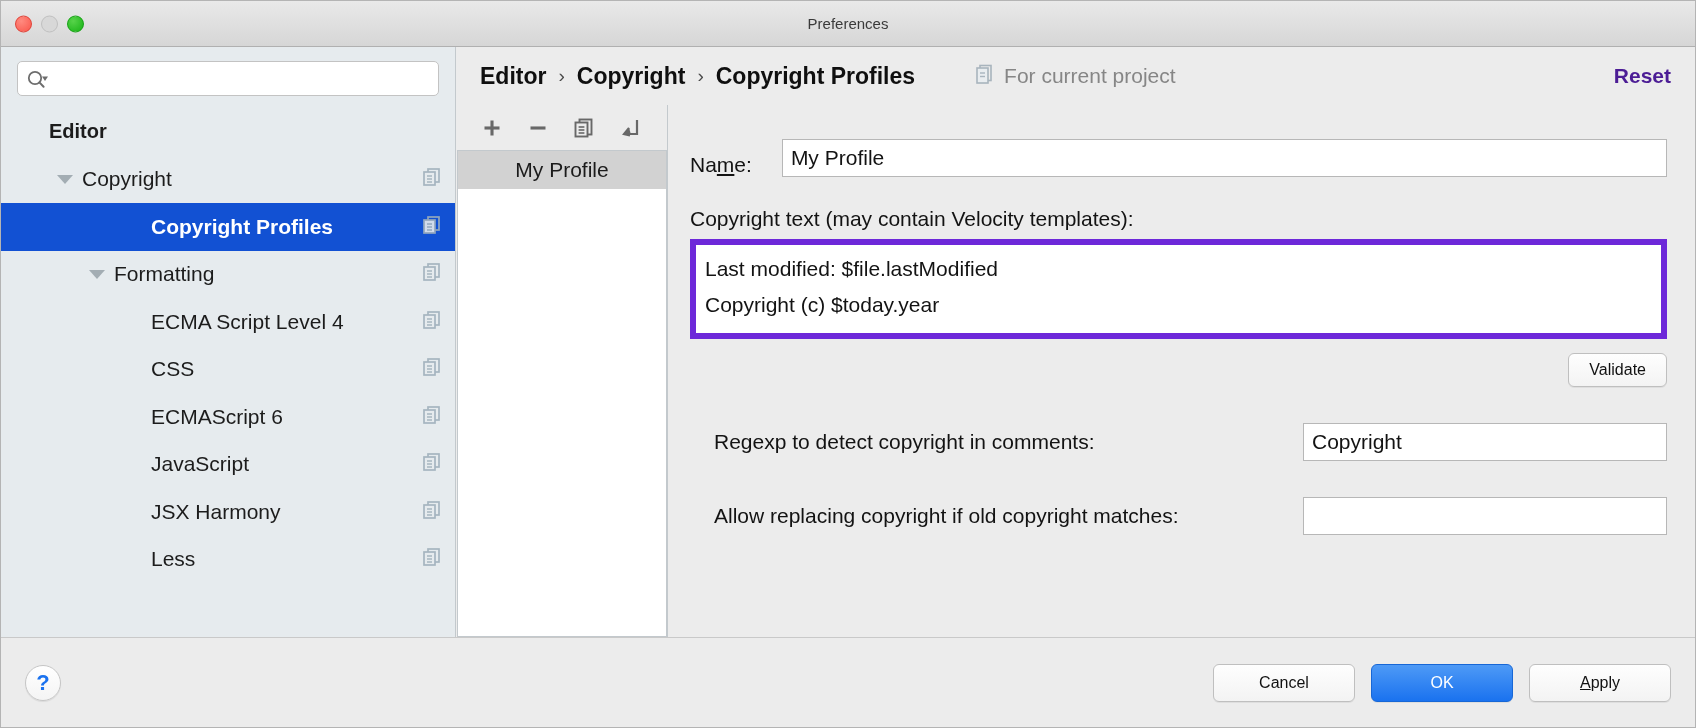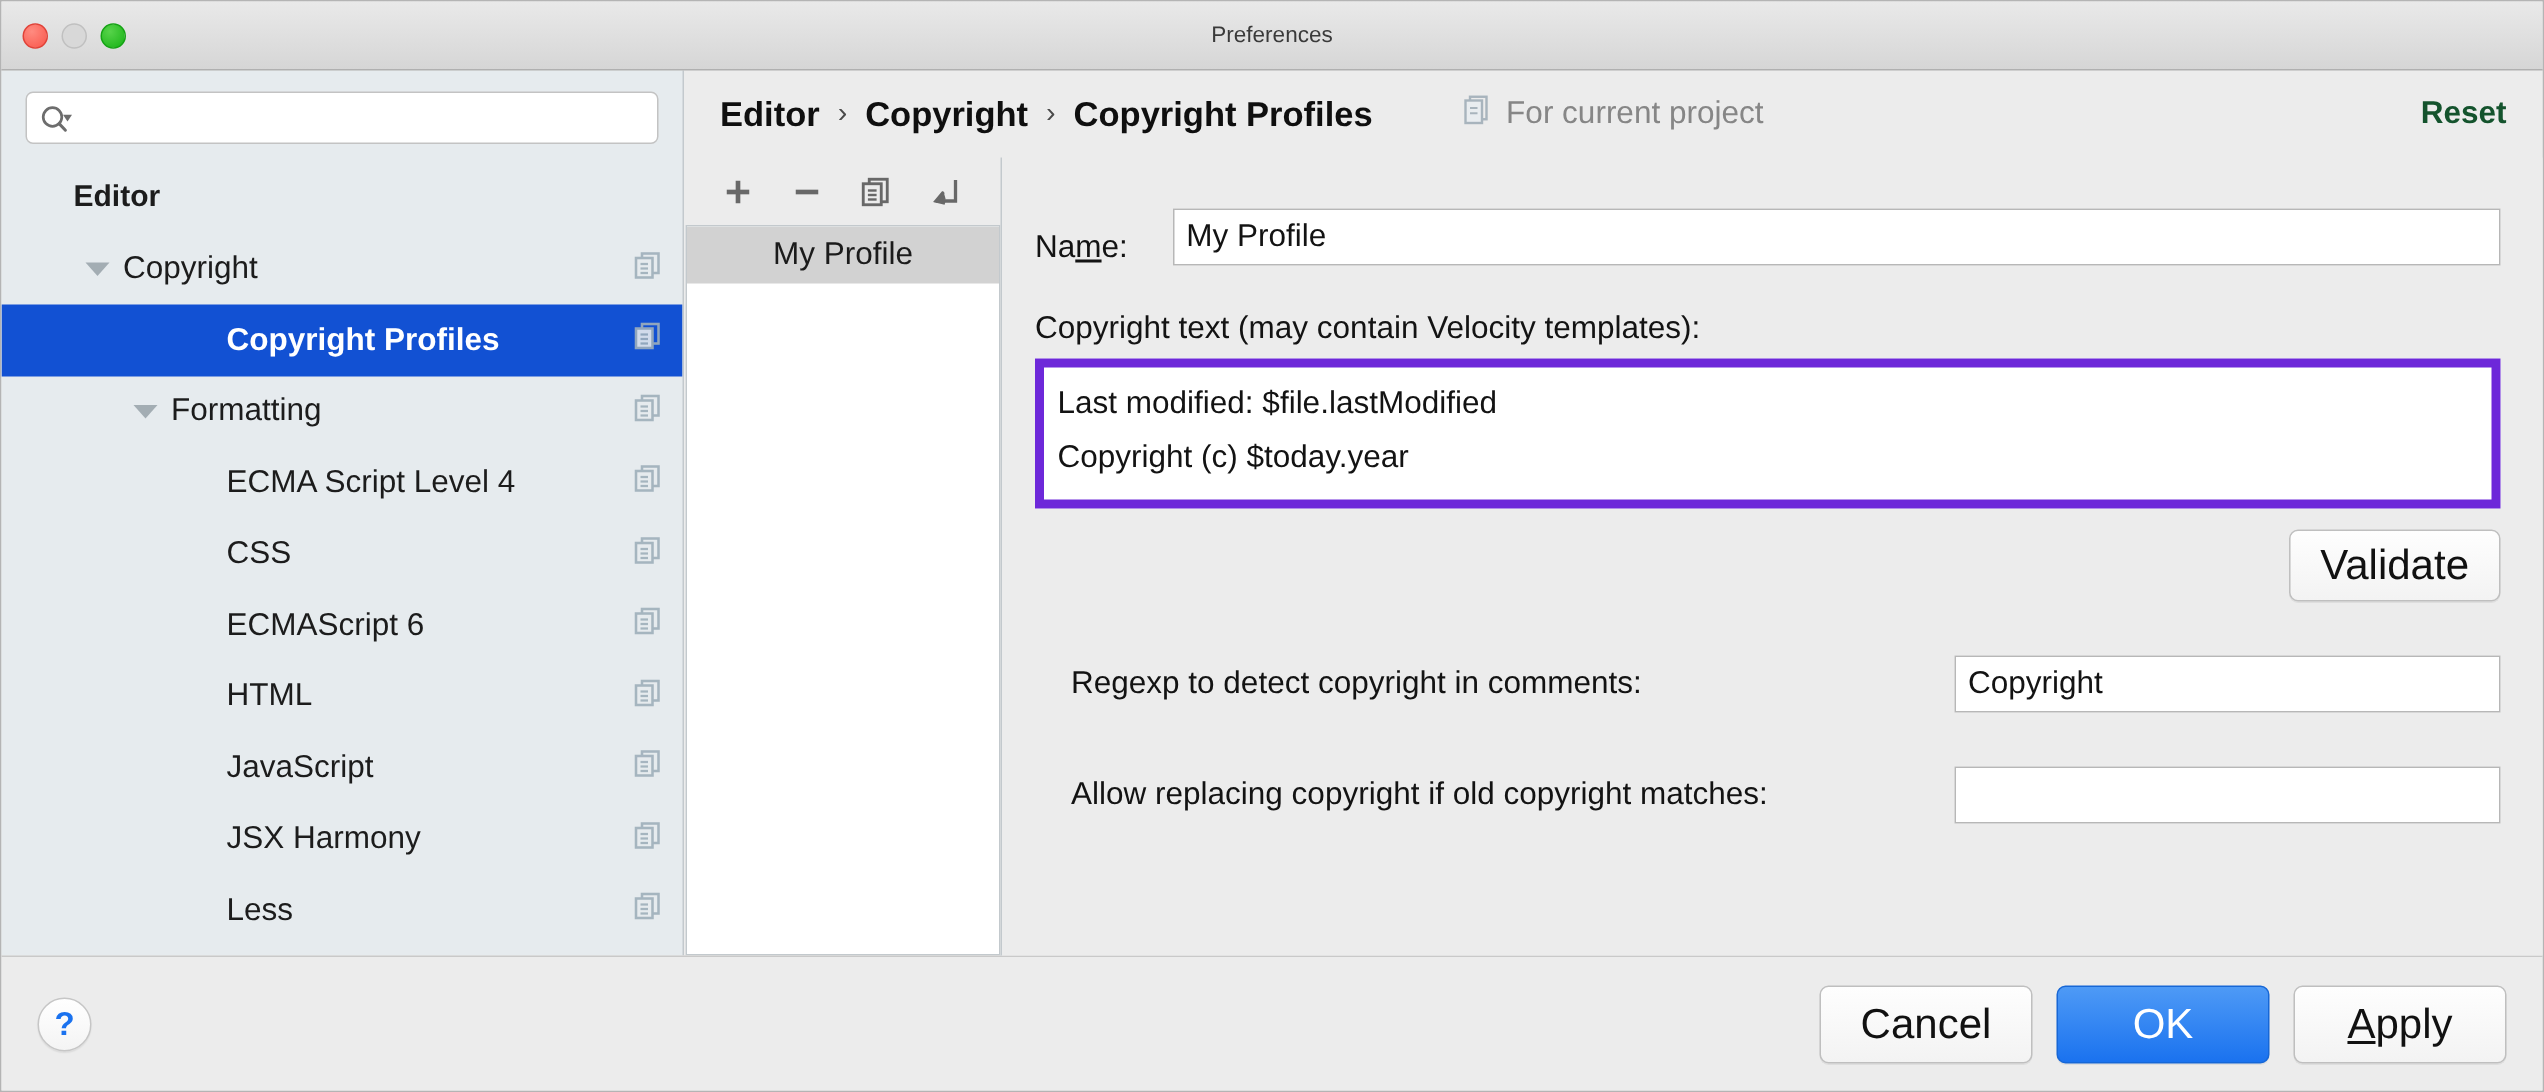--- a/index.html
+++ b/index.html
@@ -99,21 +99,21 @@
     padding: 0 24px 0 24px;
   }
   .crumbs { display: flex; align-items: center; gap: 12px; }
   .crumb { font-size: 23px; font-weight: bold; color: #0f0f0f; white-space: nowrap; }
   .crumb-sep { font-size: 19px; color: #4a4a4a; }
   .scope {
     display: flex; align-items: center; gap: 9px;
     margin-left: 60px; color: #868686; font-size: 21px; white-space: nowrap;
   }
   .reset-link {
-    margin-left: auto; color: #14532d; font-size: 21px;
+    margin-left: auto; color: #4c1d95; font-size: 21px;
     font-weight: bold; cursor: pointer; white-space: nowrap;
   }
 
   .panes { flex: 1 1 auto; display: flex; min-height: 0; padding: 0 0 0 0; }
 
   
   .profile-col {
     width: 210px; flex: 0 0 210px;
     display: flex; flex-direction: column;
     margin-left: 1px;
@@ -166,21 +166,21 @@
     height: 100px;
     background: #fff; border: 6px solid #6d28d9;
     padding: 6px 9px;
     font-family: "Liberation Sans", sans-serif;
     font-size: 21px; color: #131313; line-height: 1.72;
     resize: none; outline: none; overflow: hidden;
   }
   .validate-row { display: flex; justify-content: flex-end; margin-top: 14px; }
   .btn {
     font-family: "Liberation Sans", sans-serif;
-    font-size: 28px; color: #111;
+    font-size: 16px; color: #111;
     background: linear-gradient(to bottom, #fefefe, #f3f3f3);
     border: 1px solid #bfbfbf; border-radius: 6px;
     padding: 7px 20px; cursor: pointer;
     box-shadow: 0 1px 0 rgba(0,0,0,.06);
   }
   .btn u { text-decoration: underline; }
   .btn.primary {
     background: linear-gradient(to bottom, #4e9af6, #1a72ef);
     border: 1px solid #1767d6; color: #fff;
   }
@@ -291,30 +291,20 @@
             <span class="copy-badge"><svg width="22" height="22" viewBox="0 0 22 22">
   <rect x="7" y="3" width="11" height="13" fill="none" stroke="#9fb0bb" stroke-width="1.7"></rect>
   <rect x="3" y="6" width="11" height="13" fill="#e6ebee" stroke="#9fb0bb" stroke-width="1.7"></rect>
   <line x1="6" y1="10" x2="11" y2="10" stroke="#9fb0bb" stroke-width="1.5"></line>
   <line x1="6" y1="13" x2="11" y2="13" stroke="#9fb0bb" stroke-width="1.5"></line>
   <line x1="6" y1="16" x2="11" y2="16" stroke="#9fb0bb" stroke-width="1.5"></line>
 </svg></span>
           </div>
           <div class="tree-row lvl3">
             <span class="tree-label">ECMAScript 6</span>
-            <span class="copy-badge"><svg width="22" height="22" viewBox="0 0 22 22">
-  <rect x="7" y="3" width="11" height="13" fill="none" stroke="#9fb0bb" stroke-width="1.7"></rect>
-  <rect x="3" y="6" width="11" height="13" fill="#e6ebee" stroke="#9fb0bb" stroke-width="1.7"></rect>
-  <line x1="6" y1="10" x2="11" y2="10" stroke="#9fb0bb" stroke-width="1.5"></line>
-  <line x1="6" y1="13" x2="11" y2="13" stroke="#9fb0bb" stroke-width="1.5"></line>
-  <line x1="6" y1="16" x2="11" y2="16" stroke="#9fb0bb" stroke-width="1.5"></line>
-</svg></span>
-          </div>
-          <div class="tree-row lvl3">
-            <span class="tree-label">HTML</span>
             <span class="copy-badge"><svg width="22" height="22" viewBox="0 0 22 22">
   <rect x="7" y="3" width="11" height="13" fill="none" stroke="#9fb0bb" stroke-width="1.7"></rect>
   <rect x="3" y="6" width="11" height="13" fill="#e6ebee" stroke="#9fb0bb" stroke-width="1.7"></rect>
   <line x1="6" y1="10" x2="11" y2="10" stroke="#9fb0bb" stroke-width="1.5"></line>
   <line x1="6" y1="13" x2="11" y2="13" stroke="#9fb0bb" stroke-width="1.5"></line>
   <line x1="6" y1="16" x2="11" y2="16" stroke="#9fb0bb" stroke-width="1.5"></line>
 </svg></span>
           </div>
           <div class="tree-row lvl3">
             <span class="tree-label">JavaScript</span>

